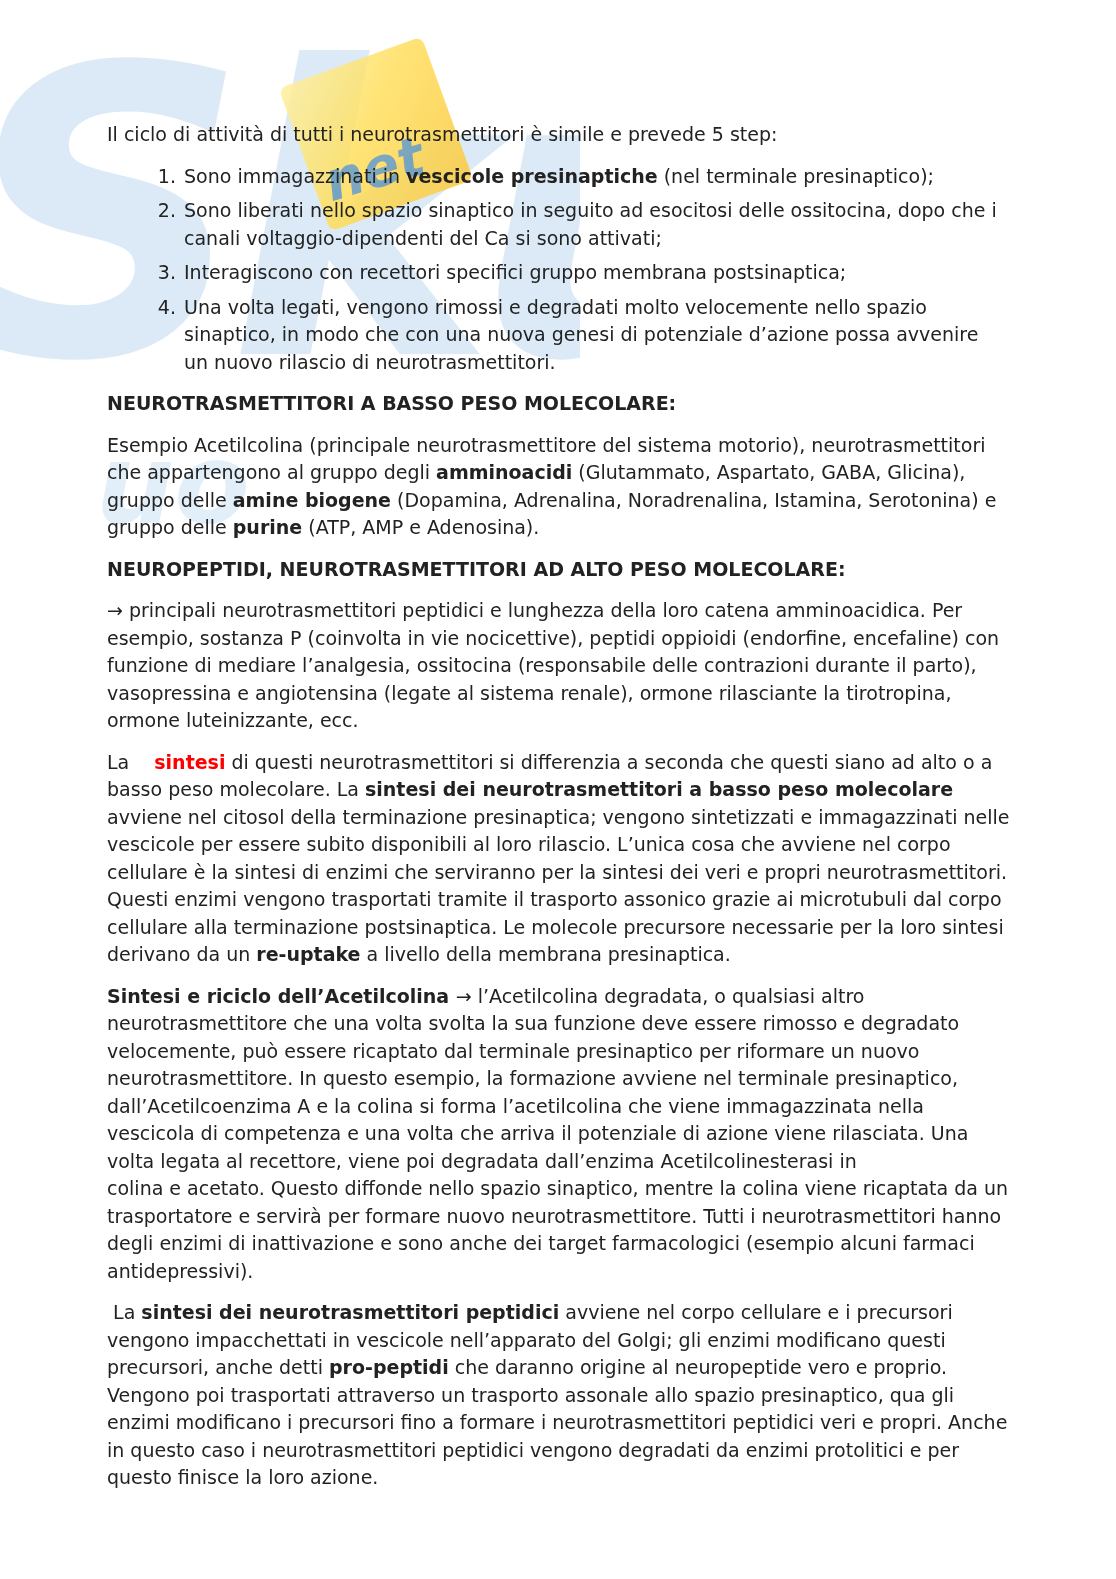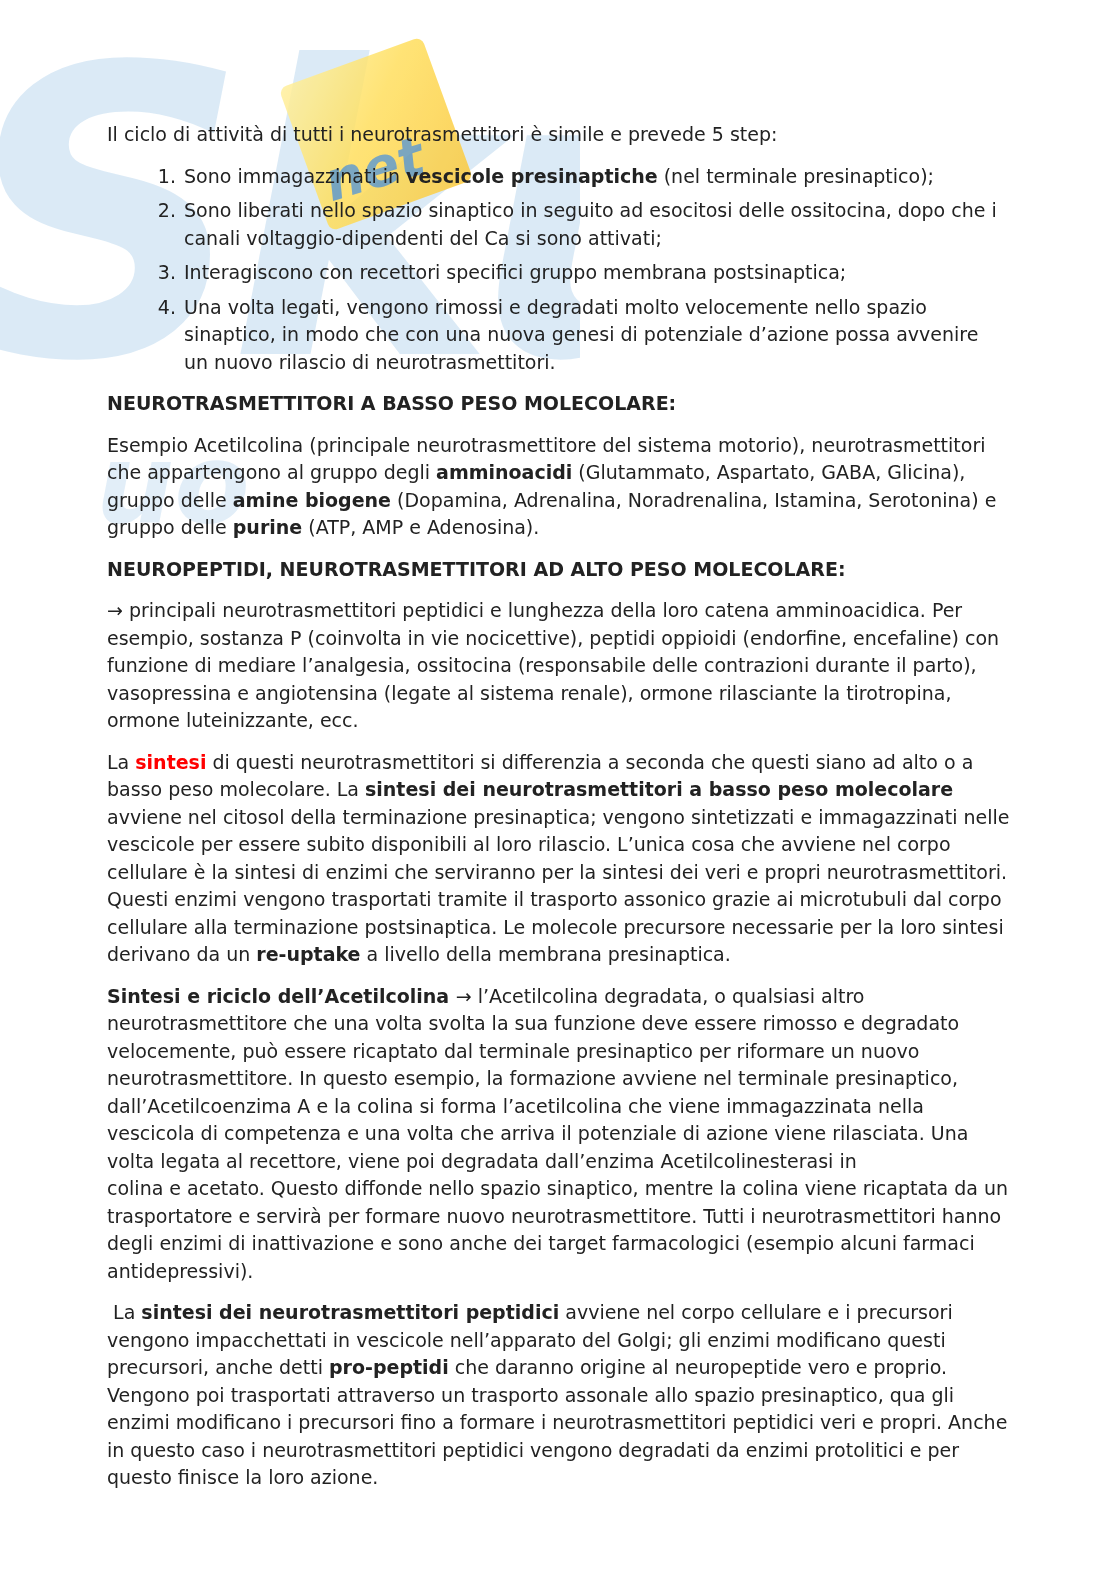--- a/index.html
+++ b/index.html
@@ -74,21 +74,21 @@
     width: 906px;
     z-index: 2;
     font-size: 19px;
     line-height: 27.5px;
   }
   .para, .heading { margin: 0 0 14px 0; white-space: pre-wrap; }
   .heading { font-weight: bold; }
   ol.list { margin: 0 0 14px 0; padding: 0 0 0 68px; }
   ol.list li { margin: 7px; padding-left: 2px; white-space: pre-wrap; }
   .b { font-weight: bold; }
-  .red { color: var(--accent-red); }
+  .red { color: var(--accent-red); margin-left: 19px; }
 </style>
 </head>
 <body>
 
 <div class="page">
 
   <div class="watermark">
     <div class="wm-letters">Sku</div>
     <div class="wm-sub">uo</div>
     <div class="wm-badge">

